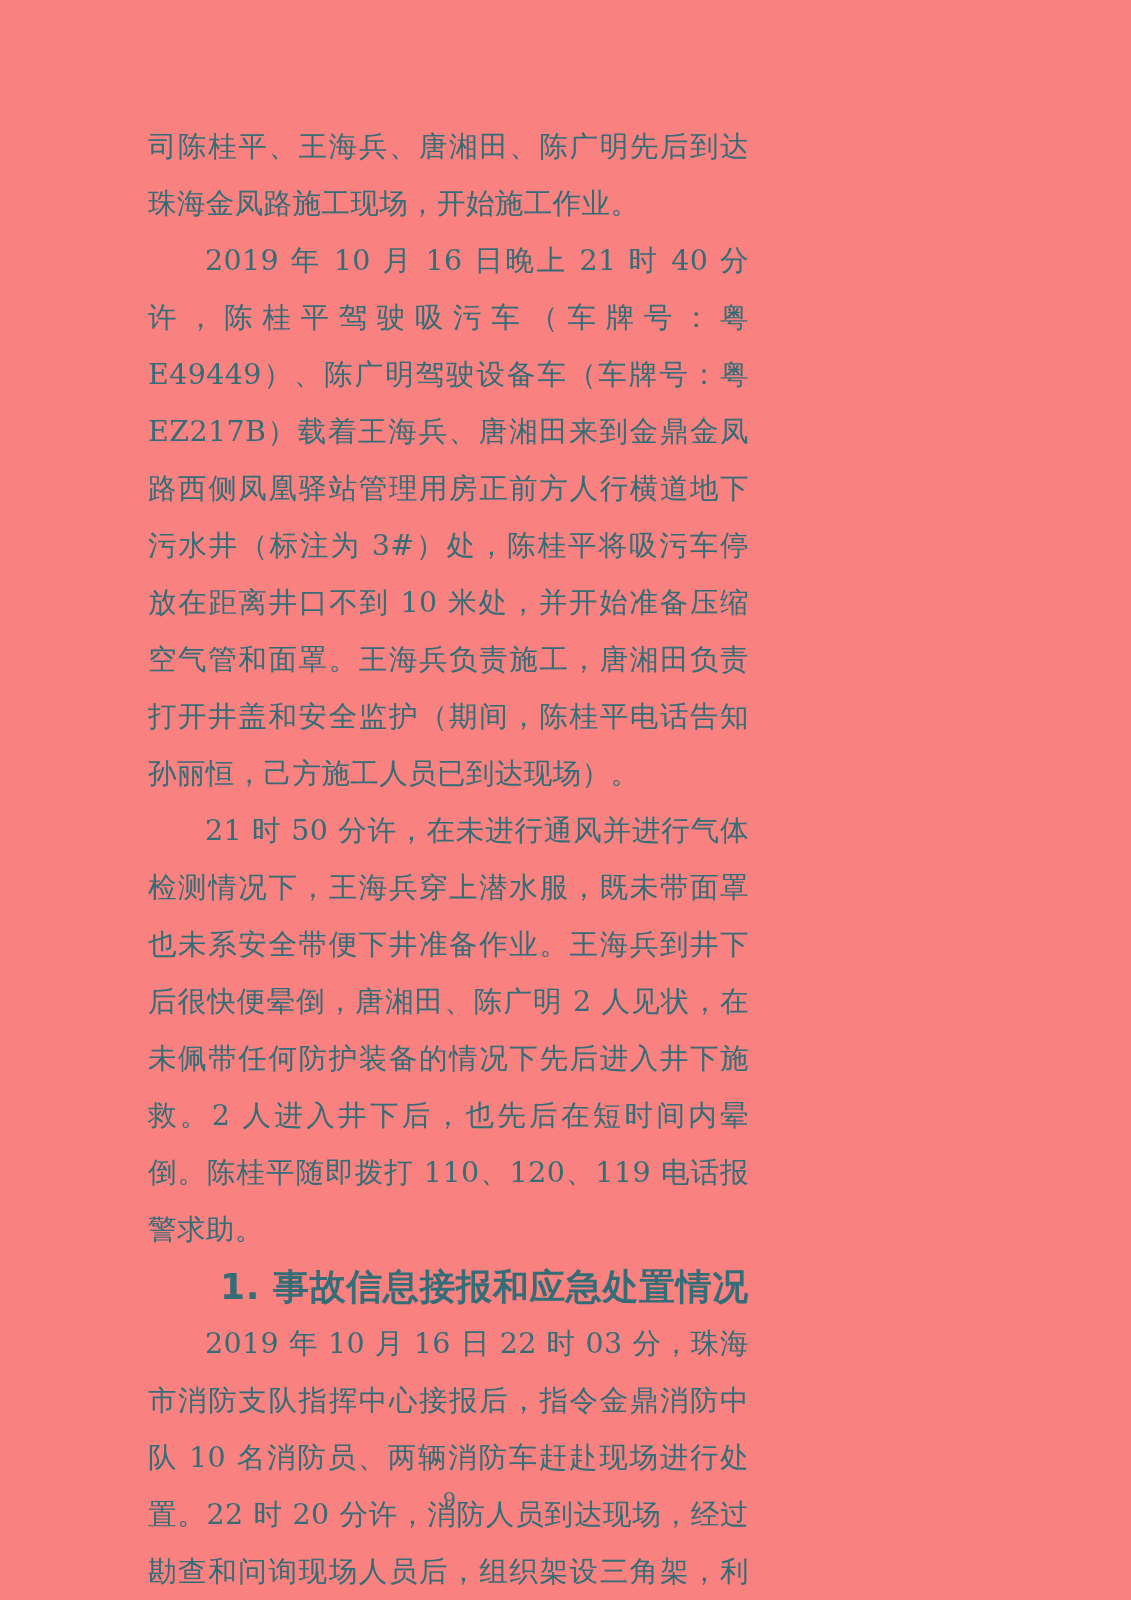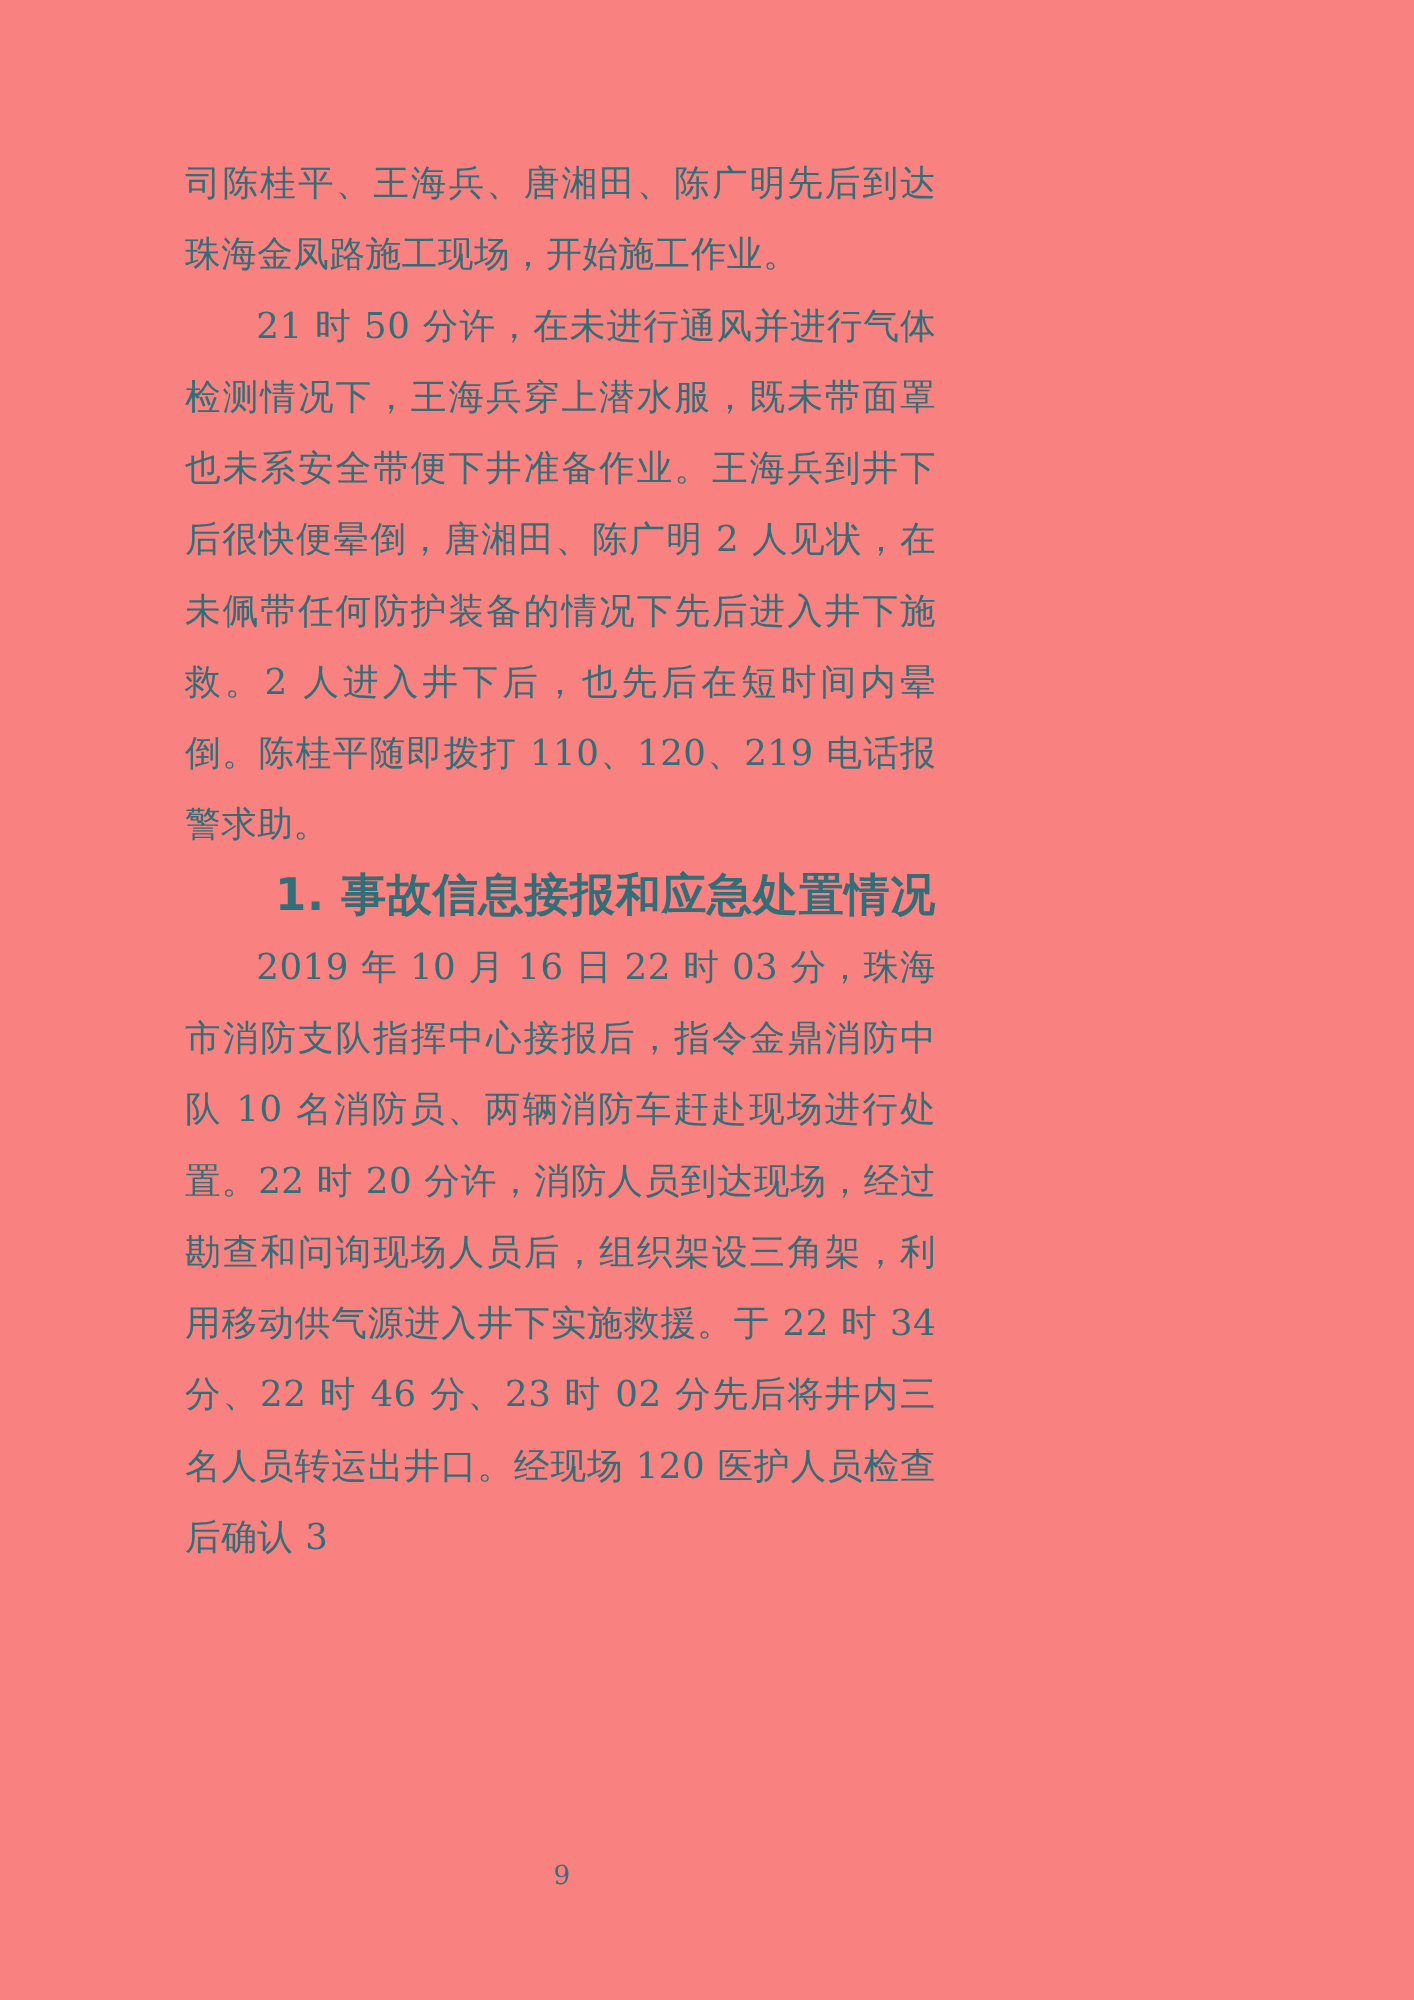--- a/index.html
+++ b/index.html
@@ -61,18 +61,19 @@
     color: #3a7079;
     font-family: "DejaVu Serif", "Liberation Serif", serif;
   }
 </style>
 </head>
 <body>
 
 <div class="page">
   <div class="doc-body">
     <p class="para" style="text-indent:0">司陈桂平、王海兵、唐湘田、陈广明先后到达珠海金凤路施工现场，开始施工作业。</p>
-    <p class="para">21 时 50 分许，在未进行通风并进行气体检测情况下，王海兵穿上潜水服，既未带面罩也未系安全带便下井准备作业。王海兵到井下后很快便晕倒，唐湘田、陈广明 2 人见状，在未佩带任何防护装备的情况下先后进入井下施救。2 人进入井下后，也先后在短时间内晕倒。陈桂平随即拨打 110、120、219 电话报警求助。</p>
+    <p class="para">2019 年 10 月 16 日晚上 21 时 40 分许，陈桂平驾驶吸污车（车牌号：粤 E49449）、陈广明驾驶设备车（车牌号：粤 EZ217B）载着王海兵、唐湘田来到金鼎金凤路西侧凤凰驿站管理用房正前方人行横道地下污水井（标注为 3#）处，陈桂平将吸污车停放在距离井口不到 10 米处，并开始准备压缩空气管和面罩。王海兵负责施工，唐湘田负责打开井盖和安全监护（期间，陈桂平电话告知孙丽恒，己方施工人员已到达现场）。</p>
+    <p class="para">21 时 50 分许，在未进行通风并进行气体检测情况下，王海兵穿上潜水服，既未带面罩也未系安全带便下井准备作业。王海兵到井下后很快便晕倒，唐湘田、陈广明 2 人见状，在未佩带任何防护装备的情况下先后进入井下施救。2 人进入井下后，也先后在短时间内晕倒。陈桂平随即拨打 110、120、119 电话报警求助。</p>
     <h3 class="heading3">1. 事故信息接报和应急处置情况</h3>
     <p class="para">2019 年 10 月 16 日 22 时 03 分，珠海市消防支队指挥中心接报后，指令金鼎消防中队 10 名消防员、两辆消防车赶赴现场进行处置。22 时 20 分许，消防人员到达现场，经过勘查和问询现场人员后，组织架设三角架，利用移动供气源进入井下实施救援。于 22 时 34 分、22 时 46 分、23 时 02 分先后将井内三名人员转运出井口。经现场 120 医护人员检查后确认 3</p>
   </div>
   <div class="page-number">9</div>
 </div>
 
 </body></html>

